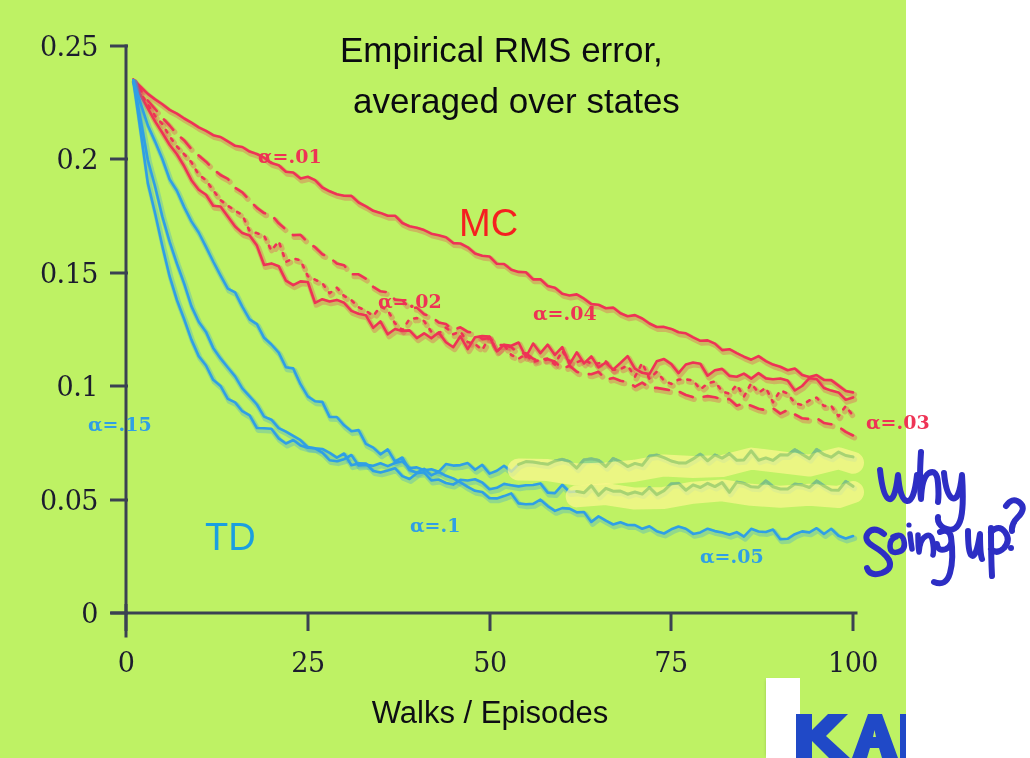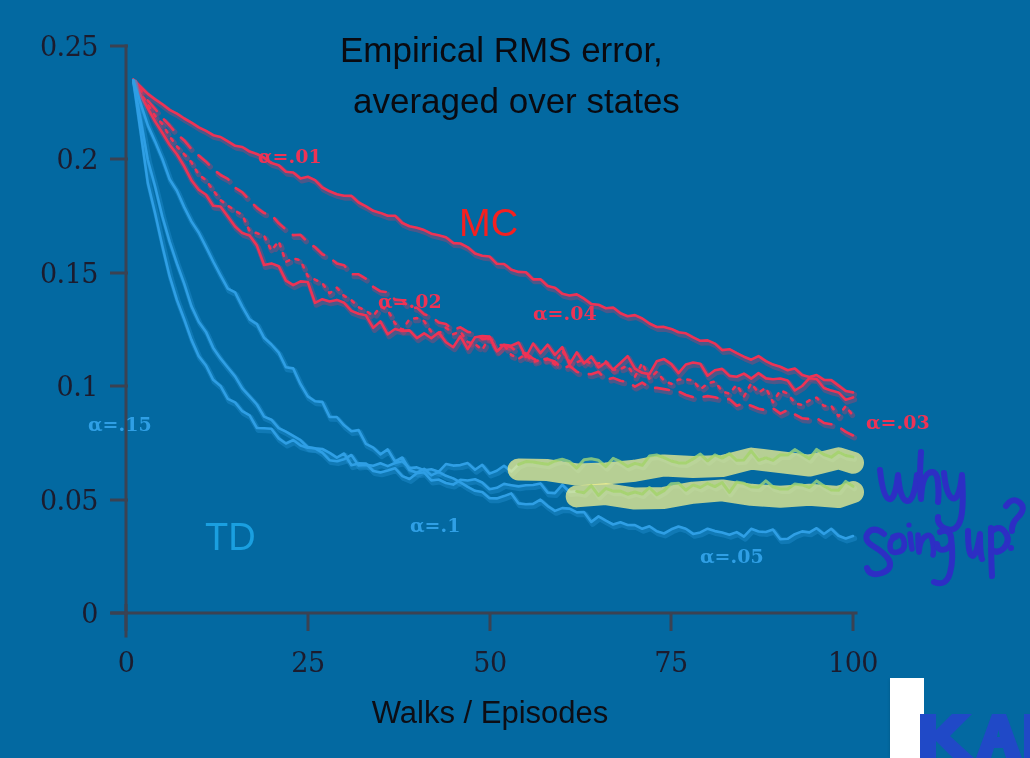--- a/index.html
+++ b/index.html
@@ -9,22 +9,22 @@
   }
   body {
     width: 1030px; height: 758px;
     position: relative;
     overflow: hidden;
     font-family: "Liberation Sans", sans-serif;
   }
   #stage {
     position: absolute;
     left: 0; top: 0;
-    width: 1030px; height: 758px;
-    background: #0369a1;
+    width: 906px; height: 758px;
+    background: #bef264;
   }
   svg#figure {
     position: absolute;
     left: 0; top: 0;
     width: 1030px; height: 758px;
     display: block;
   }
   .tick-label {
     font-family: "DejaVu Serif", "Liberation Serif", serif;
     font-size: 27px;

